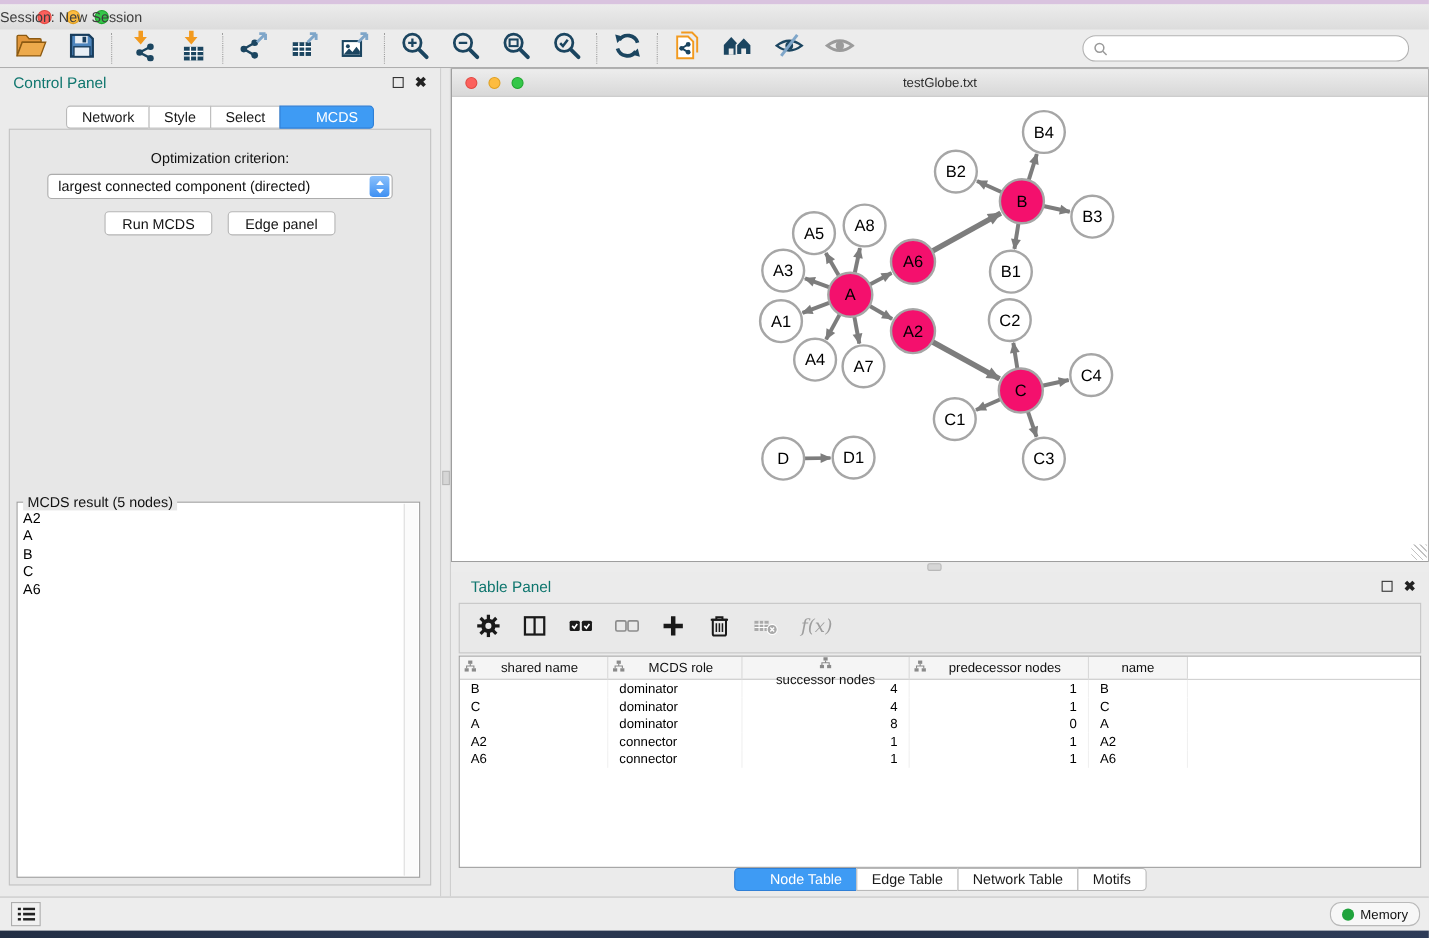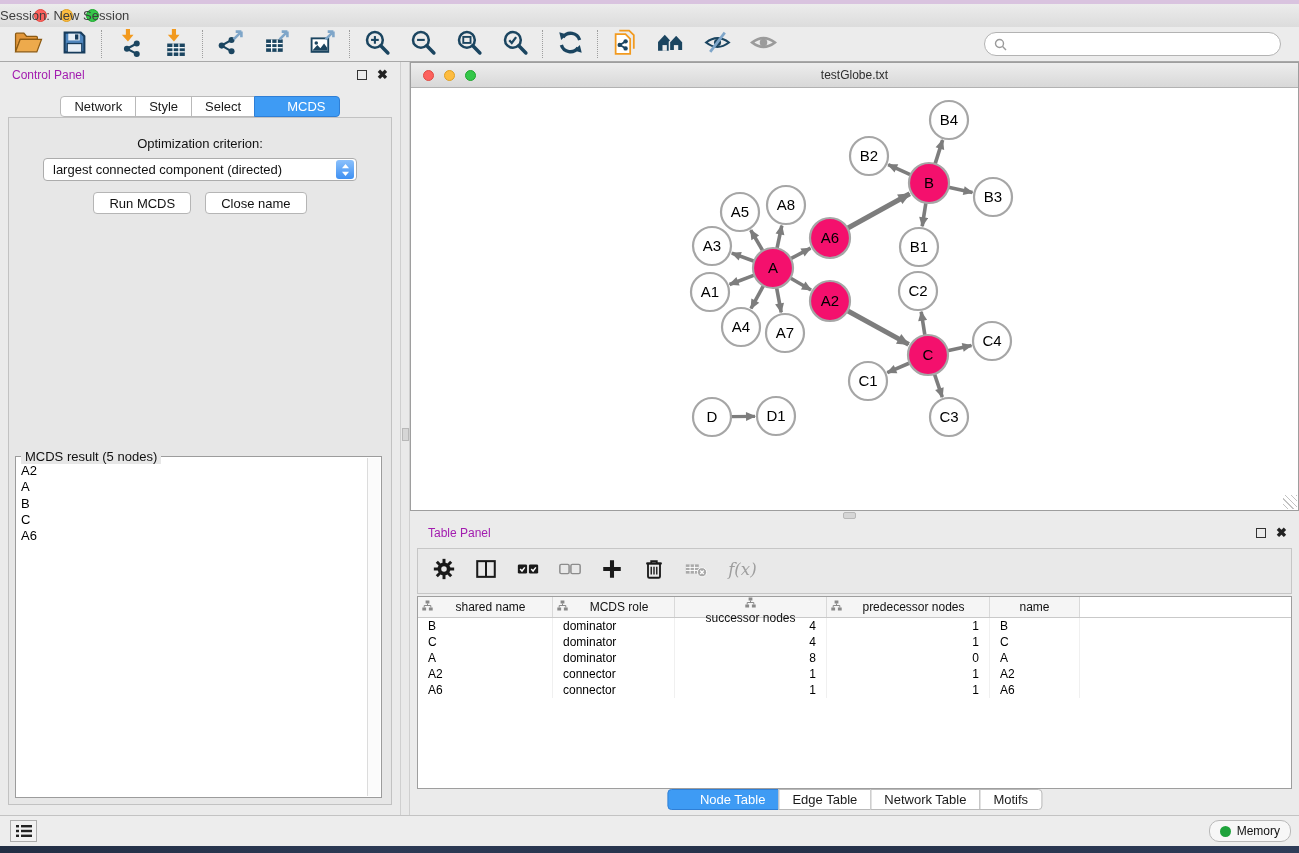--- a/index.html
+++ b/index.html
@@ -24,21 +24,21 @@
   .tb-group { display:flex; align-items:center; gap:10px; }
   .tb-btn { width:36px; height:30px; display:flex; align-items:center; justify-content:center; cursor:default; }
   .tb-sep { width:1px; height:28px; border-left:1px dotted #9E9E9E; margin:0 9px; }
   .search-box { margin-left:auto; margin-right:8px; width:297px; height:24px; background:#FFF;
                 border:1px solid #B3B3B3; border-radius:12px; display:flex; align-items:center; padding:0 9px; }
   .search-box input { border:none; outline:none; flex:1; font-size:12px; margin-left:6px; background:transparent; }
 
   
   .control-panel { position:absolute; left:0; top:62px; width:400px; height:753px; background:#EBEBEB; }
   .panel-header { height:26px; display:flex; align-items:center; padding:0 12px; }
-  .panel-title { font-size:12px; color:#a21caf; }
+  .panel-title { font-size:14px; color:#0f766e; }
   .panel-header .hicons { margin-left:auto; display:flex; align-items:center; gap:10px; }
   .float-box { width:10px; height:10px; border:1.6px solid #333; background:transparent; }
   .close-x { font-size:13px; font-weight:bold; color:#222; line-height:10px; }
   .cp-tabs { position:relative; z-index:2; display:flex; justify-content:center; margin-top:8px; }
   .tab { height:21px; padding:0 13px; background:#FFF; border:1px solid #B9B9B9; margin-left:-1px;
          font-size:13px; color:#1A1A1A; display:flex; align-items:center; }
   .tab:first-child { border-radius:4px 0 0 4px; margin-left:0; }
   .tab:last-child { border-radius:0 4px 4px 0; }
   .tab.selected { background:#3E9BF4; border-color:#2F7FD6; color:#FFF;padding-left:32px; }
   .cp-content { position:absolute; left:8px; right:8px; top:55px; bottom:10px;
@@ -311,21 +311,21 @@
         <span>largest connected component (directed)</span>
         <span class="stepper">
           <svg width="9" height="14" viewBox="0 0 9 14">
               <path d="M4.5 1 L8 5.2 H1 Z" fill="#FFF"></path>
               <path d="M4.5 13 L1 8.8 H8 Z" fill="#FFF"></path>
             </svg>
         </span>
       </div>
       <div class="cp-buttons">
         <button class="btn">Run MCDS</button>
-        <button class="btn">Close name</button>
+        <button class="btn">Edge panel</button>
       </div>
       <div class="result-box">
         <span class="result-legend">MCDS result (5 nodes)</span>
         <div class="result-list" id="mcds-list">
             <div class="result-item">A2</div>
             <div class="result-item">A</div>
             <div class="result-item">B</div>
             <div class="result-item">C</div>
             <div class="result-item">A6</div>
           </div>

